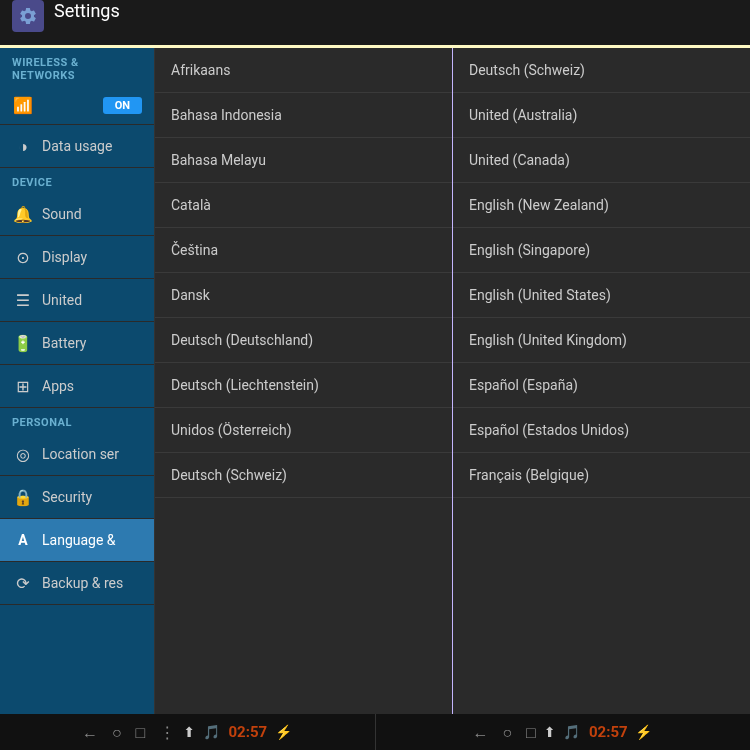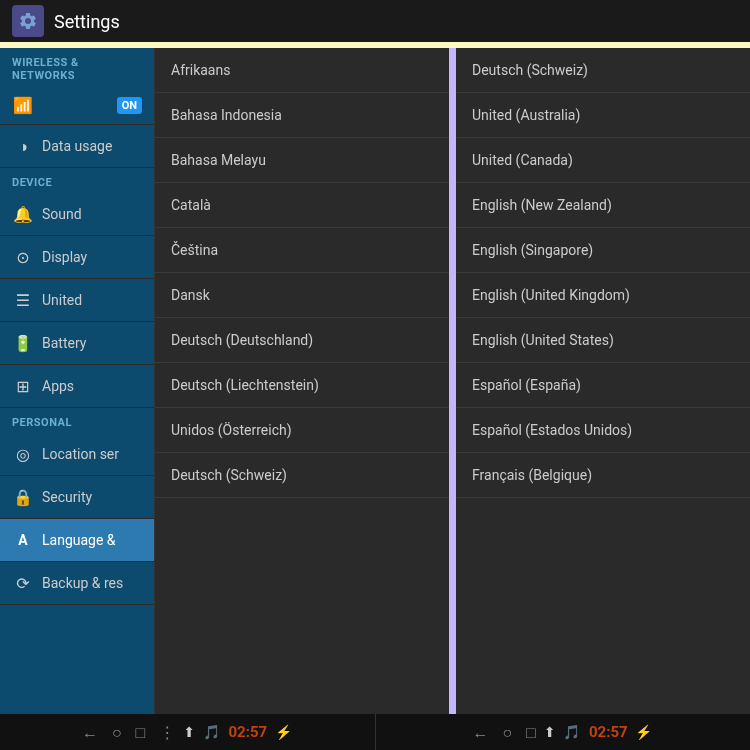--- a/index.html
+++ b/index.html
@@ -11,23 +11,22 @@
       overflow: hidden;
       display: flex;
       flex-direction: column;
     }
 
     
     .top-bar {
       height: 48px;
       background: #1a1a1a;
       display: flex;
-      align-items: center;
-      padding: 12px 12px;
-      border-bottom: 6px solid #fef9c3;
+      padding: 0 12px;
+      border-bottom: 3px solid #fef9c3;
     }
     .top-bar-icon {
       width: 32px;
       height: 32px;
       background: #4a4a8a;
       border-radius: 4px;
       display: flex;
       align-items: center;
       justify-content: center;
       margin-right: 10px;
@@ -96,36 +95,36 @@
       display: flex;
       align-items: center;
       justify-content: center;
       font-size: 16px;
     }
     .toggle-on {
       background: #2196F3;
       color: #fff;
       font-size: 11px;
       font-weight: bold;
-      padding: 2px 5px;
+      padding: 2px 12px;
       border-radius: 3px;
       margin-left: auto;
     }
 
     
     .language-panel {
       flex: 1;
       display: flex;
       overflow: hidden;
     }
     .lang-column {
       flex: 1;
       overflow-y: auto;
       background: #2a2a2a;
-      border-right: 7px solid #c4b5fd;
+      border-right: 1px solid #c4b5fd;
     }
     .lang-column:last-child {
       border-right: none;
     }
     .lang-item {
       padding: 14px 16px;
       color: #ccc;
       font-size: 14px;
       border-bottom: 1px solid #3a3a3a;
       cursor: pointer;
@@ -257,22 +256,22 @@
         <div class="lang-item">Deutsch (Liechtenstein)</div>
         <div class="lang-item">Unidos (Österreich)</div>
         <div class="lang-item">Deutsch (Schweiz)</div>
       </div>
     <div class="lang-column" id="lang-col-1">
         <div class="lang-item">Deutsch (Schweiz)</div>
         <div class="lang-item">United (Australia)</div>
         <div class="lang-item">United (Canada)</div>
         <div class="lang-item">English (New Zealand)</div>
         <div class="lang-item">English (Singapore)</div>
+        <div class="lang-item">English (United States)</div>
         <div class="lang-item">English (United Kingdom)</div>
-        <div class="lang-item">English (United States)</div>
         <div class="lang-item">Español (España)</div>
         <div class="lang-item">Español (Estados Unidos)</div>
         <div class="lang-item">Français (Belgique)</div>
       </div>
   </div>
 </div>
 
 <div class="status-bar">
   <div class="status-left">
     <div class="nav-icons">

